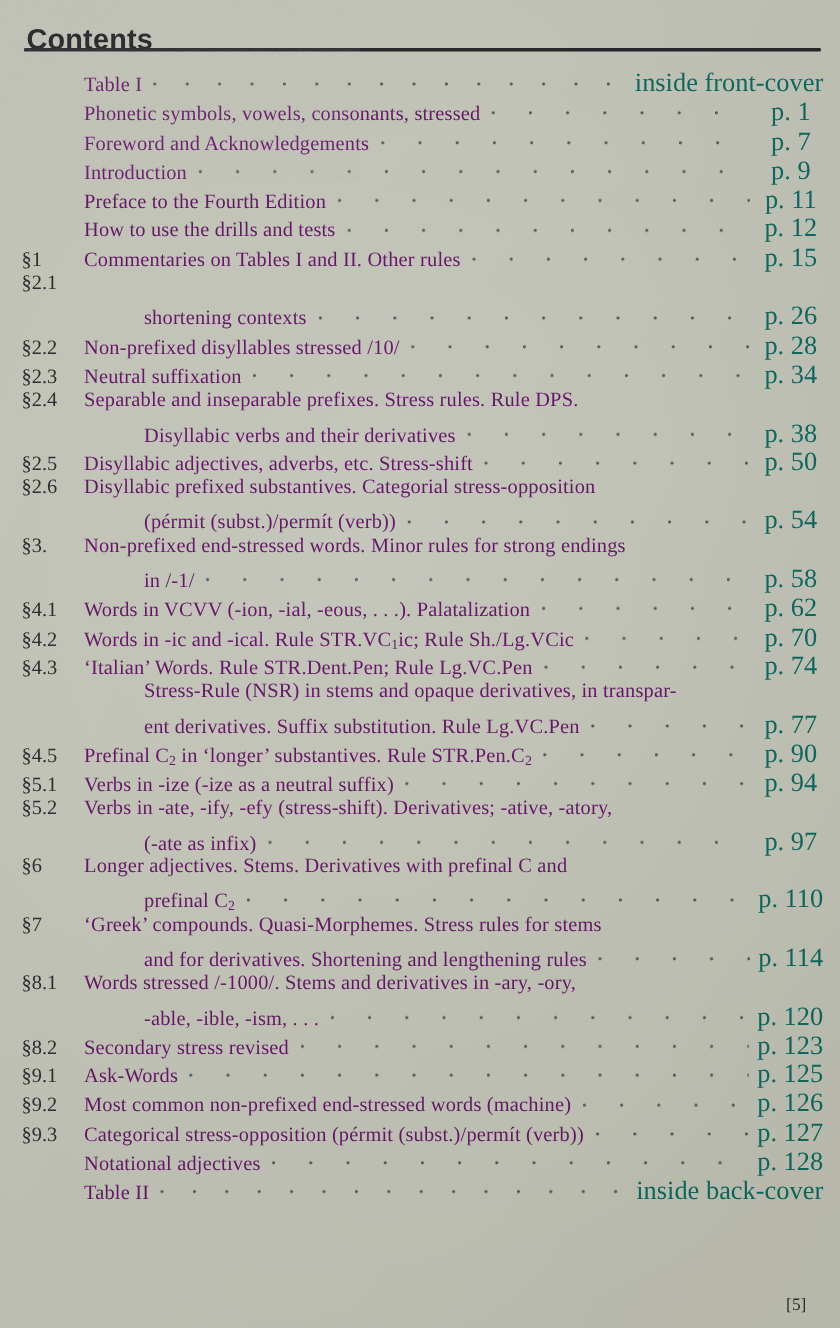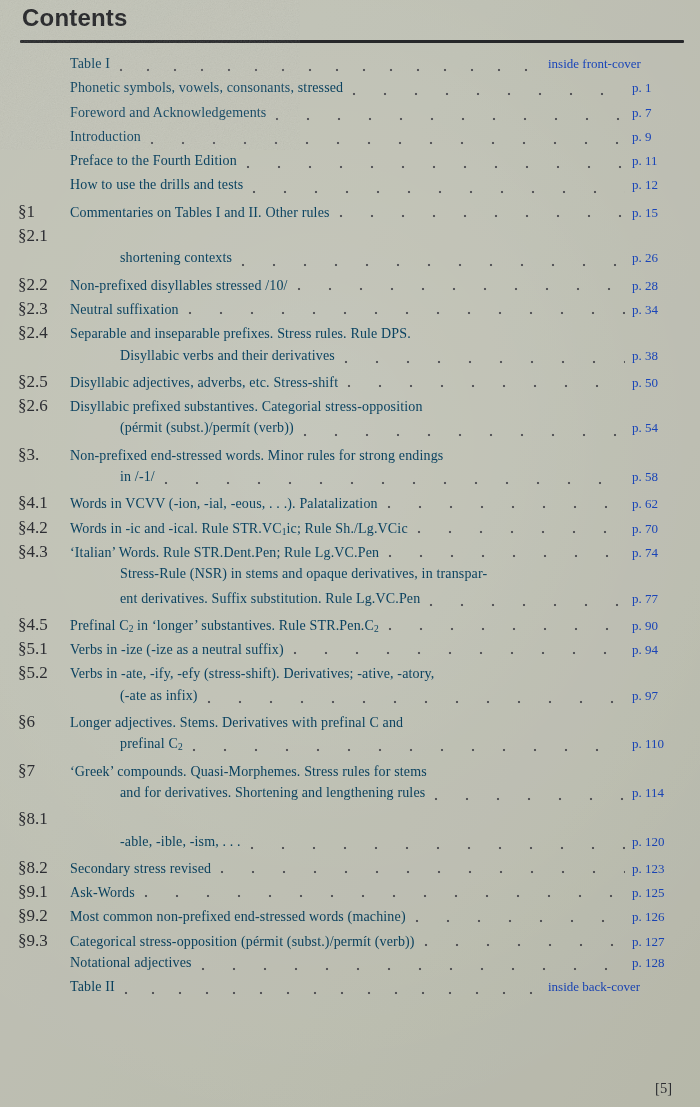--- a/index.html
+++ b/index.html
@@ -37,21 +37,21 @@
   #content {
     position: absolute;
     inset: 0;
     z-index: 2;
   }
 
   
   .page-title {
     position: absolute;
     left: 22px;
-    top: 4px;
+    top: 20px;
     font-family: "Liberation Sans", sans-serif;
     font-weight: bold;
     font-size: 24px;
     letter-spacing: 0.2px;
     color: #25262a;
   }
   .title-rule {
     position: absolute;
     left: 20px;
     top: 40px;
@@ -86,42 +86,42 @@
     margin-left: 18px;
     font-size: 16.5px;
     color: #32333a;
     white-space: nowrap;
   }
   .label.sec {
     font-size: 17px;
   }
   .text {
     flex: 0 1 auto;
-    font-size: 14px;
-    color: #0c4a6e;
+    font-size: 17px;
+    color: #701a75;
     white-space: nowrap;
     letter-spacing: 0.15px;
   }
   .leader {
     flex: 1 1 auto;
     min-width: 16px;
     margin: 0 7px 0 9px;
     align-self: center;
     height: 14px;
     background-image: radial-gradient(circle at 2px 9px, #51525a 0.9px, rgba(0,0,0,0) 1.6px);
     background-size: 31px 14px;
     background-repeat: repeat-x;
     opacity: 0.88;
   }
   .leader.tight { background-size: 27px 14px; }
   .page {
     flex: 0 0 auto;
-    text-align: left;
-    font-size: 13px;
-    color: #1d4ed8;
+    text-align: center;
+    font-size: 22px;
+    color: #0f766e;
     white-space: nowrap;
   }
   .page.wide { min-width: 138px; }
   .page.num  { min-width: 54px; }
 
   .indent { margin-left: 50px; }
 
   sub {
     font-size: 0.68em;
     vertical-align: -0.22em;
@@ -355,20 +355,21 @@
         <div class="line">
           <span class="label"></span>
           <span class="text indent">and for derivatives. Shortening and lengthening rules</span>
           <span class="leader"></span>
           <span class="page num">p. 114</span>
         </div>
       </div>
       <div class="entry">
         <div class="line noleader">
           <span class="label sec">§8.1</span>
+          <span class="text">Words stressed /-1000/. Stems and derivatives in -ary, -ory,</span>
         </div>
         <div class="line">
           <span class="label"></span>
           <span class="text indent">-able, -ible, -ism, . . .</span>
           <span class="leader"></span>
           <span class="page num">p. 120</span>
         </div>
       </div>
       <div class="entry">
         <div class="line">

